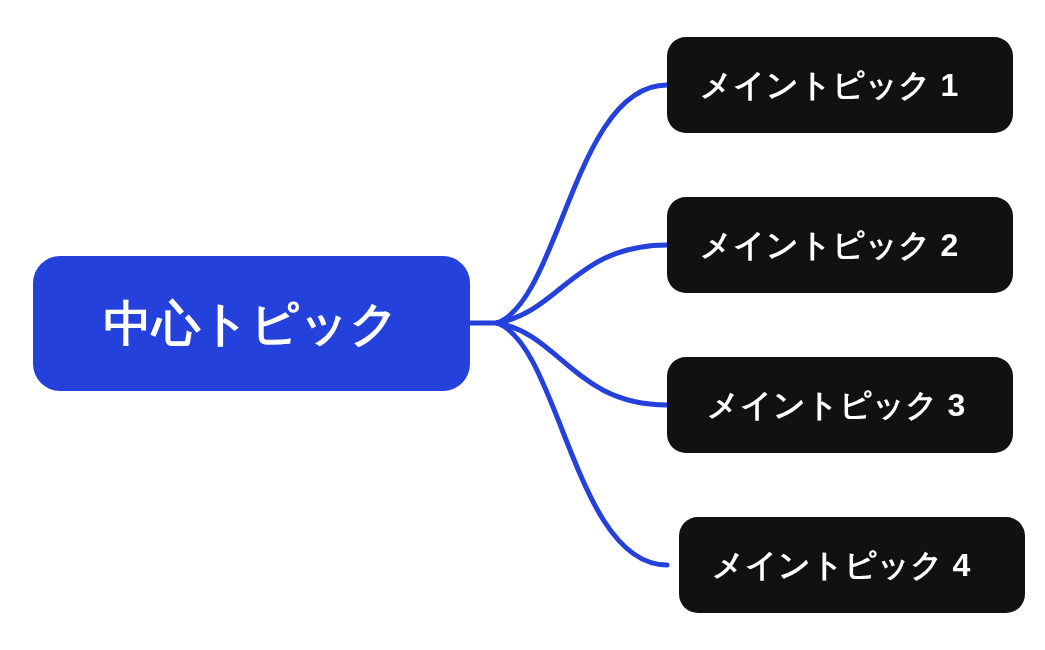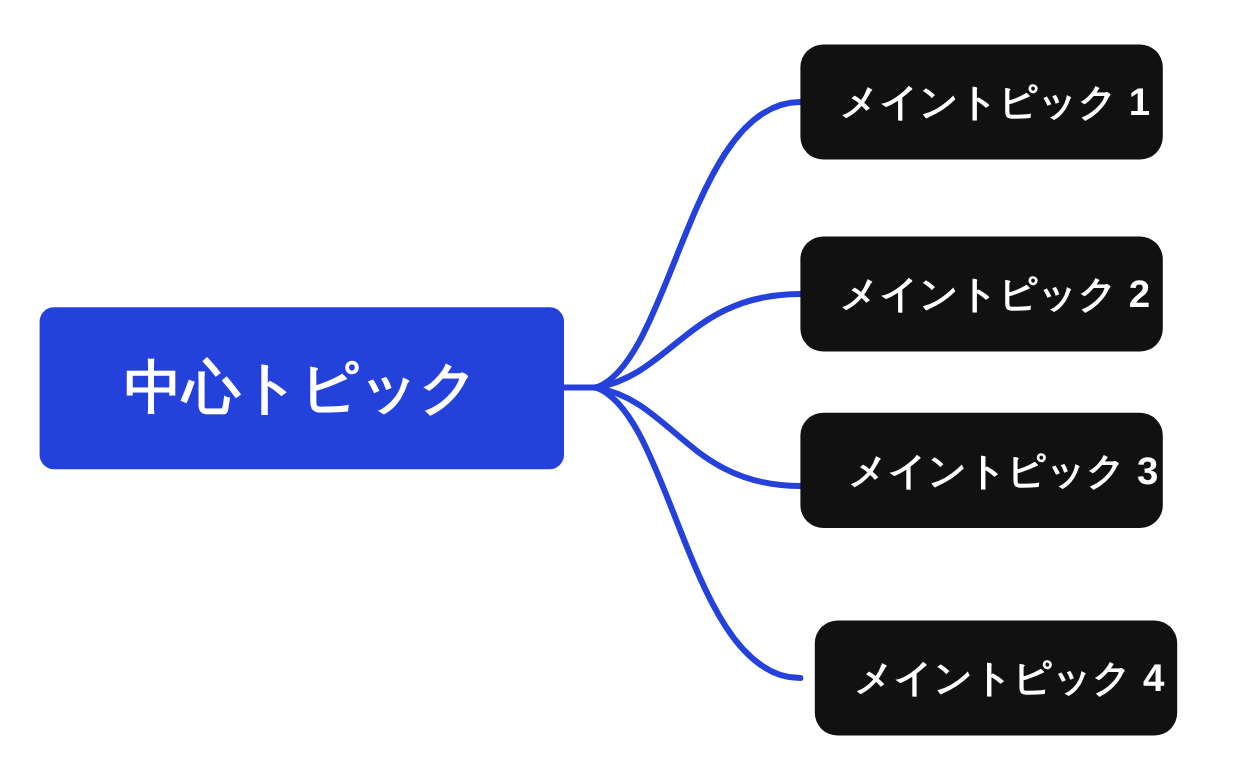--- a/index.html
+++ b/index.html
@@ -31,52 +31,52 @@
     box-sizing: border-box;
     display: flex;
     align-items: center;
     z-index: 2;
   }
   .node-central {
     left: 33px;
     top: 256px;
     width: 437px;
     height: 135px;
-    border-radius: 12px;
+    border-radius: 27px;
     background: #2441db;
     justify-content: center;
   }
   .node-central .node-label {
     color: #ffffff;
     font-size: 48px;
     font-weight: bold;
     letter-spacing: 0.5px;
     line-height: 1;
     white-space: nowrap;
   }
   .node-branch {
     left: 667px;
-    width: 302px;
+    width: 346px;
     height: 96px;
     border-radius: 19px;
     background: #111111;
     justify-content: flex-start;
     padding-left: 33px;
   }
   .node-branch .node-label {
     color: #ffffff;
     font-size: 32px;
     font-weight: bold;
     letter-spacing: 0.3px;
     line-height: 1;
     white-space: nowrap;
   }
   #branch-0 { top: 37px; }
   #branch-1 { top: 197px; }
-  #branch-2 { top: 344px; padding-left: 40px; }
+  #branch-2 { top: 357px; padding-left: 40px; }
   #branch-3 { top: 517px; margin-left: 12px; }
 </style>
 </head>
 <body>
 
 <div id="canvas">
 
   <svg id="connectors" viewBox="0 0 1045 650">
     <g fill="none" stroke="#2441db" stroke-width="5" stroke-linecap="round">
       <path d="M 470 323 L 497 323"></path>

